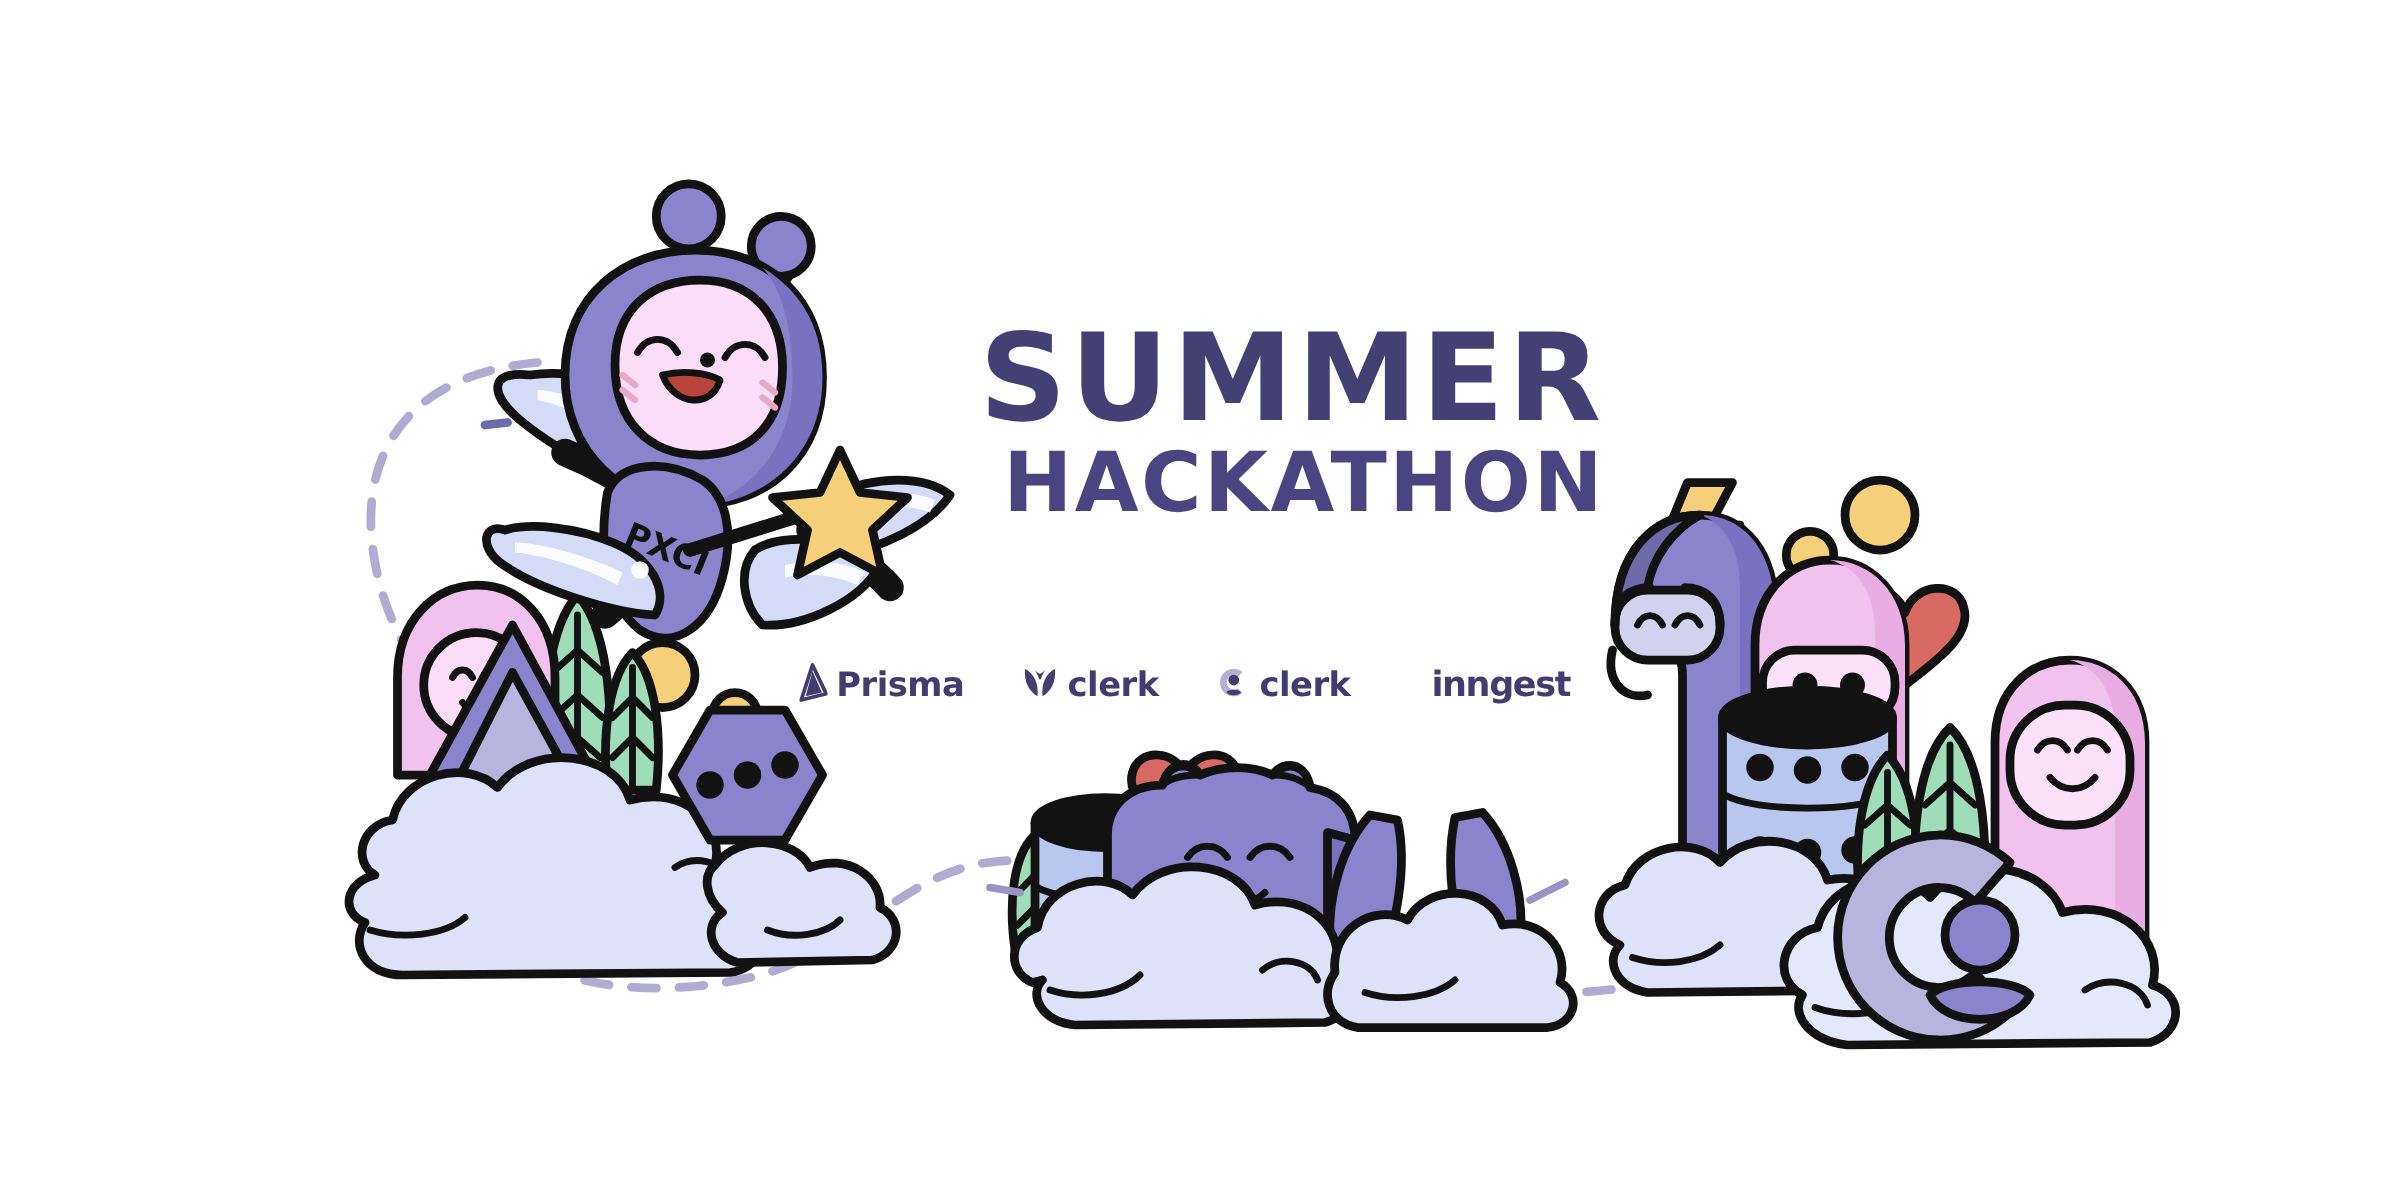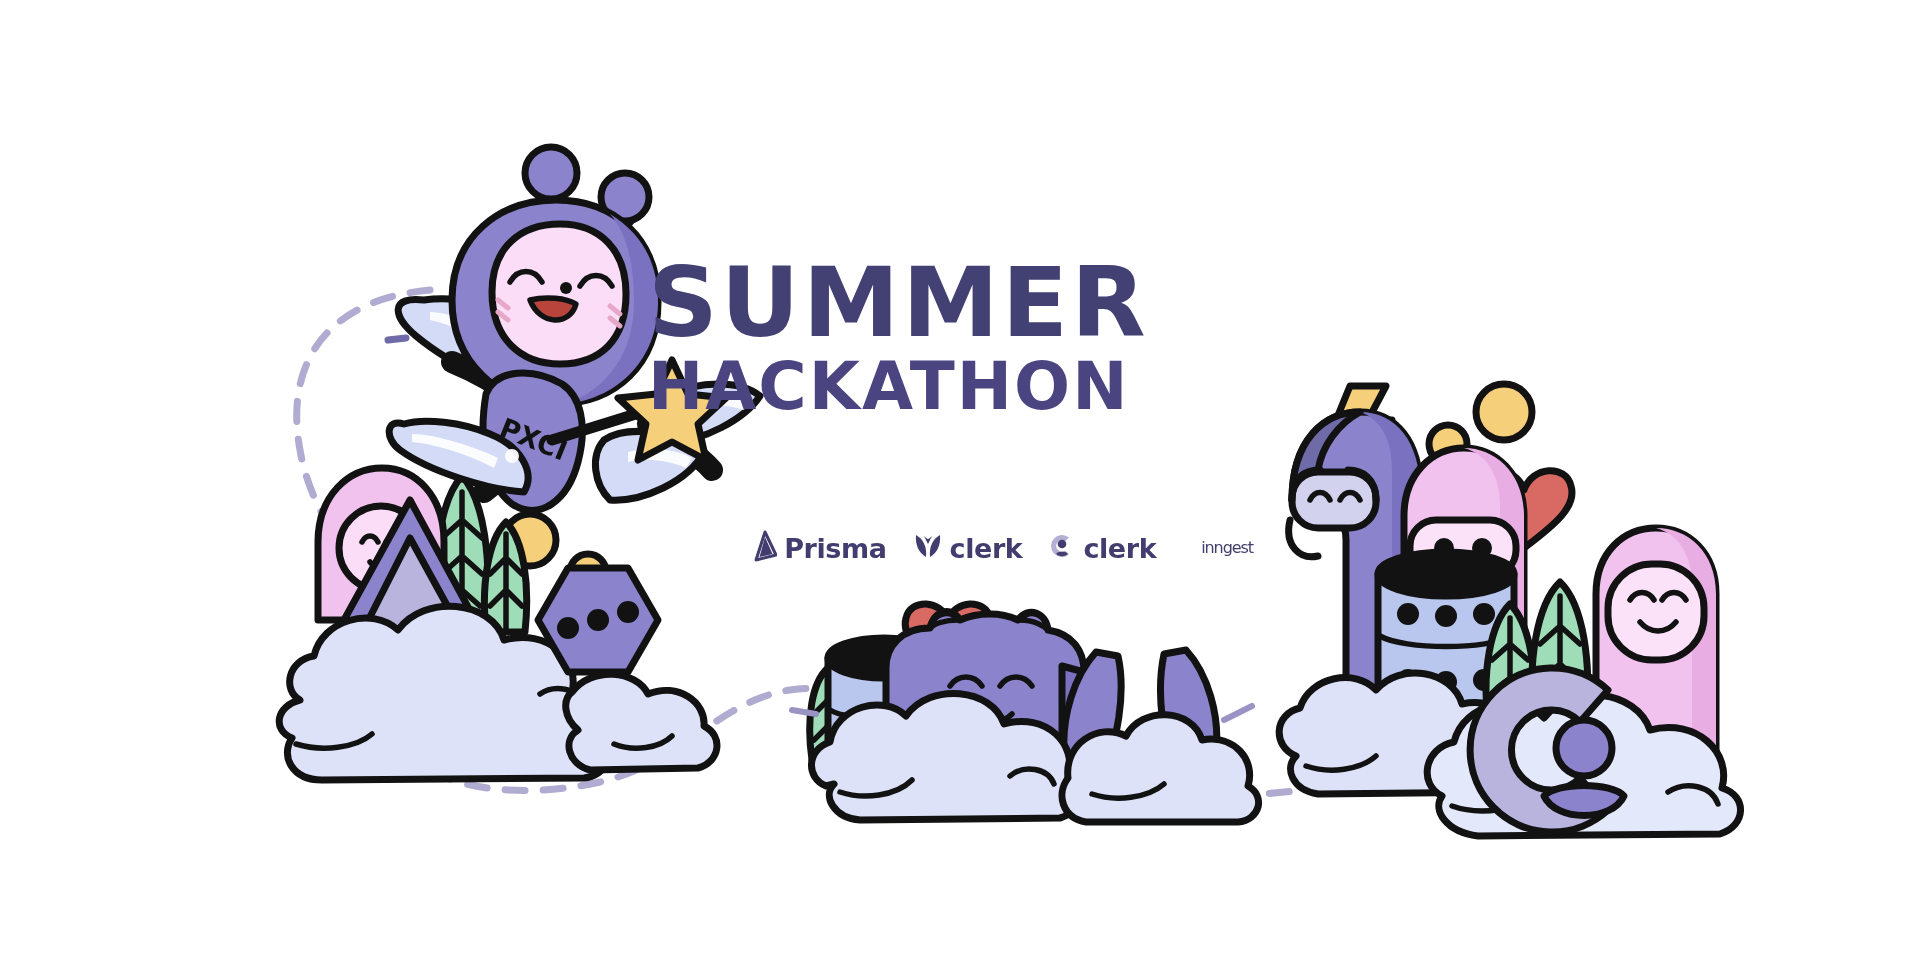--- a/index.html
+++ b/index.html
@@ -7,22 +7,22 @@
   body{
     width:1920px;height:960px;overflow:hidden;
     font-family:"DejaVu Sans","Liberation Sans",sans-serif;
     position:relative;
   }
   #stage{position:absolute;inset:0;width:1920px;height:960px;background:#ffffff;}
   #art{position:absolute;left:0;top:0;width:1920px;height:960px;}
 
   
   .center-block{
-    position:absolute;left:648px;top:255px;width:620px;
-    text-align:left;pointer-events:none;
+    position:absolute;left:664px;top:255px;width:620px;
+    text-align:right;pointer-events:none;
   }
   .title-main{
     font-family:"DejaVu Sans","Liberation Sans",sans-serif;
     font-weight:700;
     font-size:97px;
     line-height:0.98;
     letter-spacing:3px;
     color:#434073;
     margin:0;
     white-space:nowrap;
@@ -31,34 +31,34 @@
     font-family:"DejaVu Sans","Liberation Sans",sans-serif;
     font-weight:700;
     font-size:66px;
     line-height:1.0;
     letter-spacing:2px;
     color:#4a4580;
     margin:4px 0 0 0;
     white-space:nowrap;
   }
   .sponsor-row{
-    position:absolute;left:692px;top:530px;width:620px;
-    display:flex;flex-direction:row;align-items:center;justify-content:center;
+    position:absolute;left:636px;top:530px;width:620px;
+    display:flex;flex-direction:row;align-items:center;justify-content:space-between;
     gap:26px;
   }
   .sponsor{
     display:flex;flex-direction:row;align-items:center;gap:7px;
     color:#413d6e;
   }
   .sponsor-name{
     font-family:"DejaVu Sans","Liberation Sans",sans-serif;
     font-weight:700;font-size:27px;letter-spacing:-0.4px;color:#413d6e;
     line-height:1;
   }
-  .sponsor-name.heavy{font-weight:400;letter-spacing:-1.1px;font-size:16px;margin-left:19px;}
+  .sponsor-name.heavy{font-weight:700;letter-spacing:-1.1px;font-size:28px;margin-left:19px;}
   .sponsor-mark{display:block;}
 </style>
 </head>
 <body>
 
 <div id="stage">
 
   <svg id="art" viewBox="0 0 1920 960" xmlns="http://www.w3.org/2000/svg">
 
     <defs>

